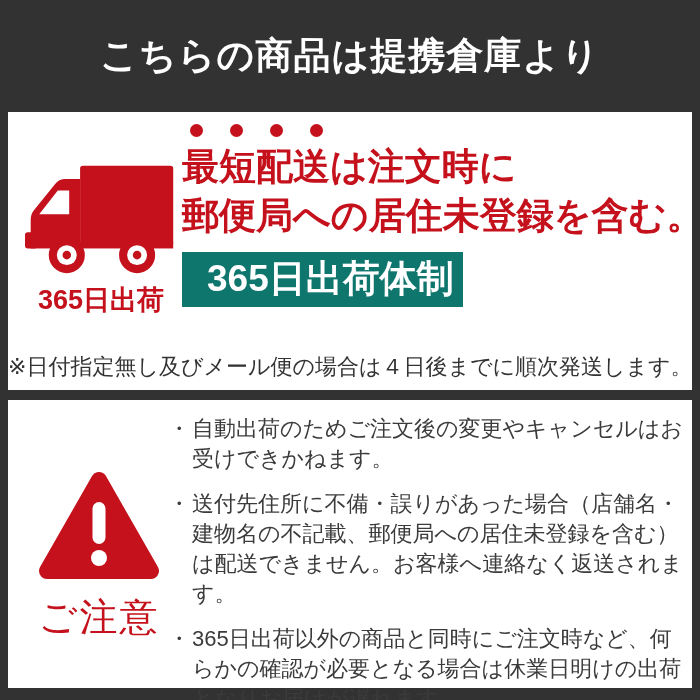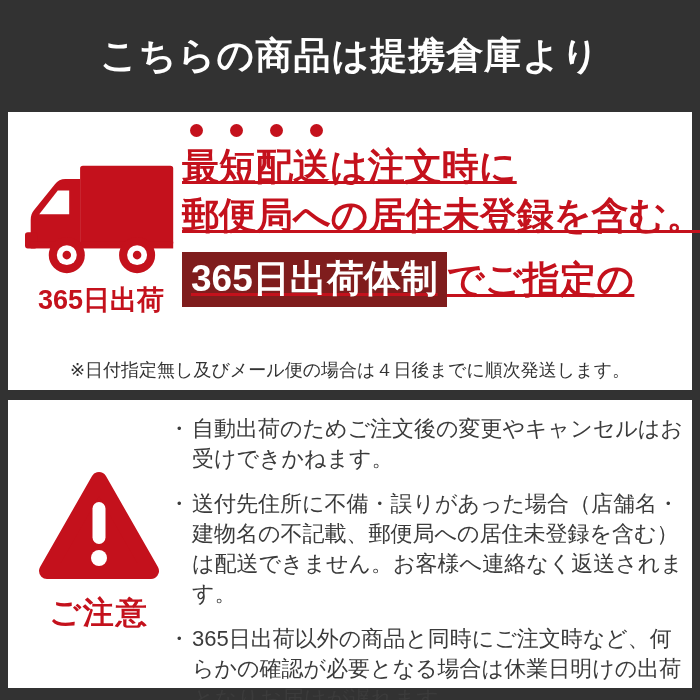--- a/index.html
+++ b/index.html
@@ -36,45 +36,45 @@
   .truck-label{
     margin-top:4px;
     color:#c4111c;font-size:27px;font-weight:700;
     white-space:nowrap;
   }
   .ship-right{position:absolute;left:174px;top:10px;width:502px;}
   .dots{display:flex;gap:27px;margin:2px 0 4px 8px;height:14px;}
   .dot{width:13px;height:13px;border-radius:50%;background:#c4111c;display:inline-block;}
   .ship-line{
     color:#c4111c;font-size:37px;font-weight:700;
-    line-height:49px;white-space:nowrap;text-decoration:underline;
+    line-height:49px;white-space:nowrap;
   }
   .ship-line3{margin-top:12px;display:flex;align-items:center;}
   .hl{
-    background:#7f1d1d;color:#ffffff;
-    padding:2px 9px 4px 9px;
-    margin-right:0;
+    background:#0f766e;color:#ffffff;
+    padding:2px 9px 4px 25px;
+    margin-right:18px;
     font-size:37px;font-weight:700;
     white-space:nowrap;
   }
   .note{
     position:absolute;left:0;right:0;bottom:8px;
     text-align:center;
-    color:#333333;font-size:18px;font-weight:500;
+    color:#333333;font-size:22px;font-weight:500;
     white-space:nowrap;
   }
   
   .caution-block{
     position:absolute;left:20px;top:68px;width:142px;
     text-align:center;
   }
   .caution-block svg{display:block;margin:0 auto;}
   .caution-label{
     margin-top:10px;
-    color:#c4111c;font-size:31px;font-weight:700;
+    color:#c4111c;font-size:38px;font-weight:400;
     letter-spacing:2px;
     white-space:nowrap;
   }
   .bullets{
     position:absolute;left:160px;top:14px;width:516px;
     display:flex;flex-direction:column;gap:15px;
   }
   .bullet{
     display:flex;
     color:#3b3b3b;font-size:22px;line-height:30px;
@@ -116,21 +116,20 @@
     <div class="dots">
       <span class="dot"></span>
       <span class="dot"></span>
       <span class="dot"></span>
       <span class="dot"></span>
     </div>
     <div class="ship-line">最短配送は注文時に</div>
     <div class="ship-line">郵便局への居住未登録を含む。</div>
     <div class="ship-line ship-line3">
       <span class="hl">365日出荷体制</span>
-      <span>でご指定の</span>
     </div>
   </div>
 
   <div class="note">※日付指定無し及びメール便の場合は４日後までに順次発送します。</div>
 </div>
 
 <div class="panel panel2">
 
   <div class="caution-block">
     <span>

